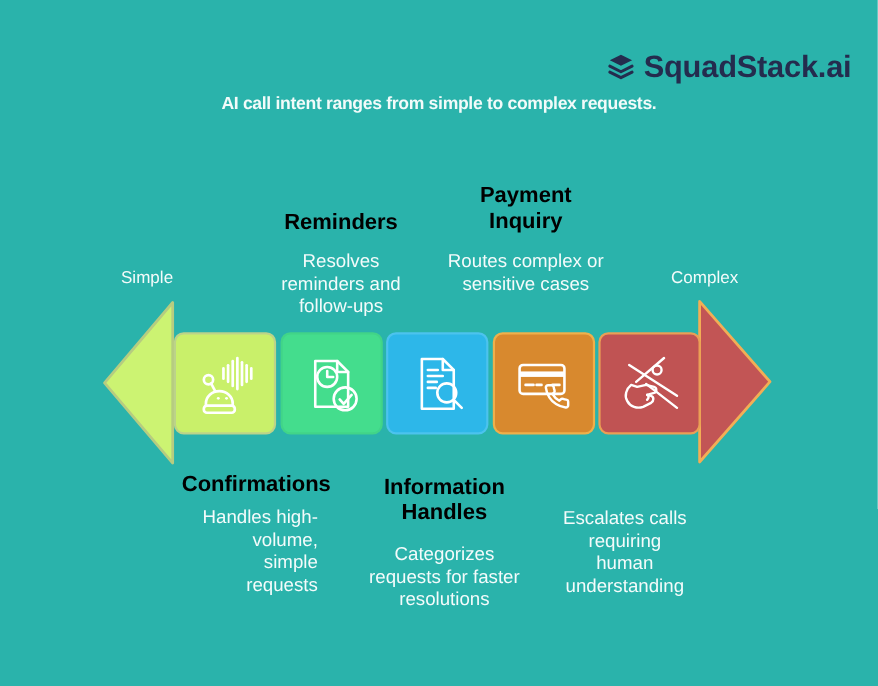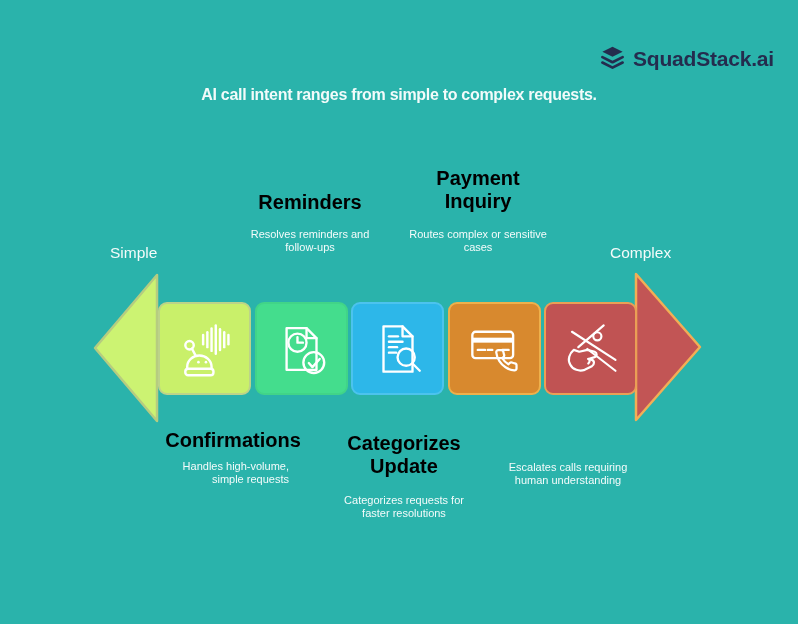--- a/index.html
+++ b/index.html
@@ -4,29 +4,29 @@
 <style>
   html,body{margin:0;padding:0;}
   .canvas{
     position:relative;width:798px;height:624px;overflow:hidden;
     background:#2ab3ab;
     font-family:"Liberation Sans", sans-serif;
     -webkit-font-smoothing:antialiased;
   }
   
   .logo{position:absolute;top:45px;right:24px;display:flex;align-items:center;gap:7px;}
-  .logo-text{font-size:21px;font-weight:700;color:#242c4e;letter-spacing:-0.2px;}
+  .logo-text{font-size:28px;font-weight:700;color:#242c4e;letter-spacing:-0.2px;}
   
   .title{
     position:absolute;top:86px;left:0;width:798px;text-align:center;
     font-size:16px;font-weight:700;color:#f2fbfa;letter-spacing:-0.3px;
   }
   
   .h-label{position:absolute;text-align:center;font-size:20px;font-weight:700;color:#000000;line-height:1.15;}
-  .d-label{position:absolute;text-align:center;font-size:11px;font-weight:400;color:rgba(255,255,255,.95);line-height:1.21;}
+  .d-label{position:absolute;text-align:center;font-size:17px;font-weight:400;color:rgba(255,255,255,.95);line-height:1.21;}
   .scale-label{position:absolute;text-align:left;font-size:15.5px;font-weight:400;color:#f4fbfa;}
   
   .reminders-h{left:230px;top:191px;width:160px;}
   .reminders-d{left:240px;top:228px;width:140px;}
   .payment-h{left:418px;top:167px;width:120px;}
   .payment-d{left:398px;top:228px;width:160px;}
   .simple-l{left:110px;top:244px;width:90px;}
   .complex-l{left:610px;top:244px;width:92px;}
   
   .confirm-h{left:153px;top:429px;width:160px;}
@@ -156,17 +156,17 @@
         <line x1="28" y1="32" x2="59" y2="56"></line>
         <circle cx="39" cy="18" r="4.5"></circle>
         <path d="M13,33 c-5,4 -7,11 -4,16 c3,6 10,8 16,6 l8,-4 c3,-2 3,-6 0,-7 l-4,-1 l7,-2 c3,-1 3,-5 0,-6 l-8,-2 l-9,2 z"></path>
         <path d="M29,43 q3,2 0,5"></path>
       </svg>
     </span>
   </div>
 
   <div class="h-label confirm-h">Confirmations</div>
   <div class="d-label confirm-d">Handles high-volume, simple requests</div>
-  <div class="h-label info-h">Categorizes Update</div>
+  <div class="h-label info-h">Information Handles</div>
   <div class="d-label info-d">Categorizes requests for faster resolutions</div>
   <div class="d-label objection-d">Escalates calls requiring human understanding</div>
 
 </div>
 
 </body></html>

